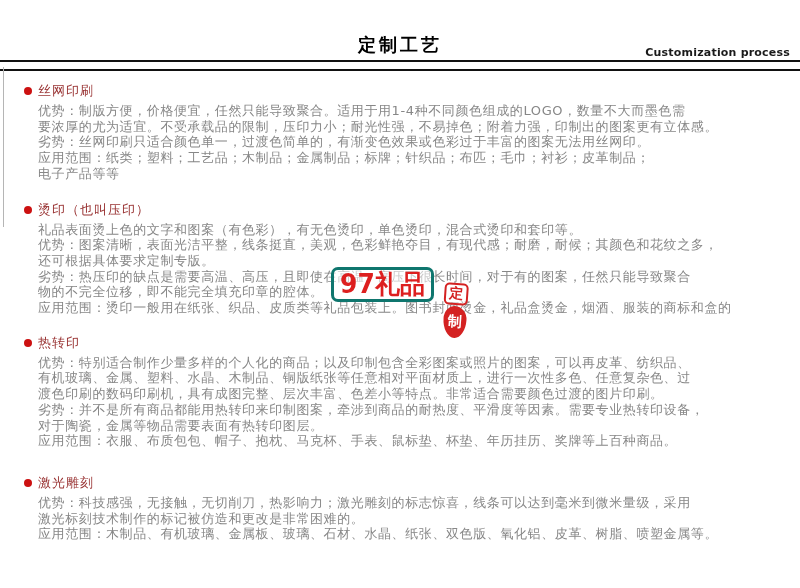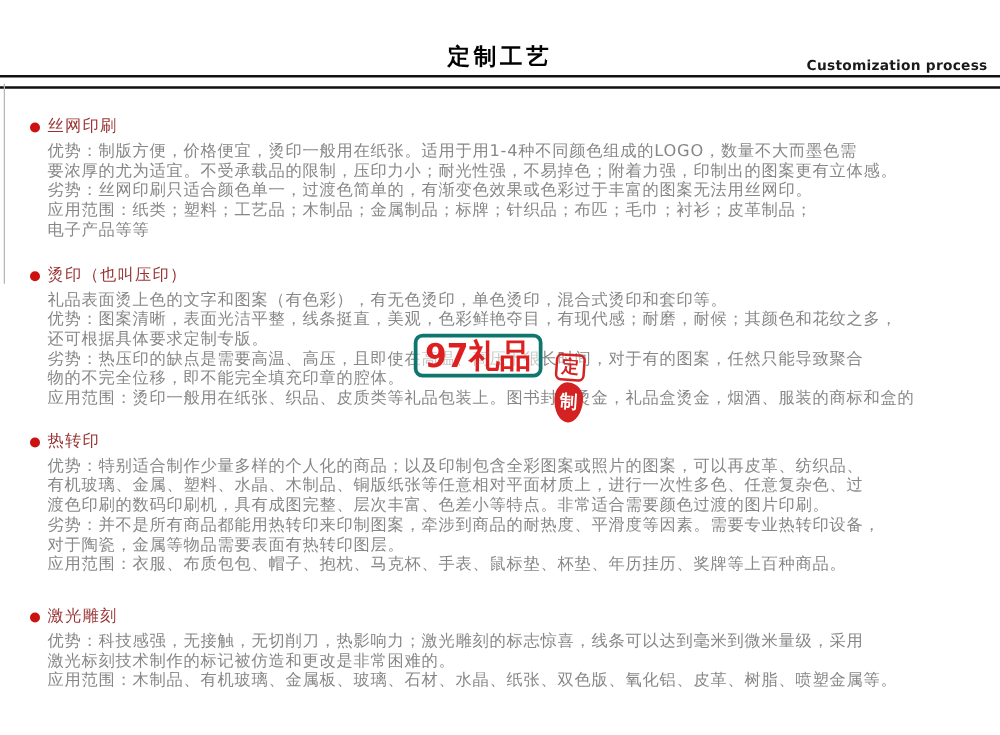--- a/index.html
+++ b/index.html
@@ -32,21 +32,21 @@
   .left-edge-line{
     position:absolute;top:67px;left:3px;width:1px;height:160px;
     background:#b5b5b5;
   }
 
   
   .content{
     position:absolute;top:66px;left:0;width:800px;
   }
   .section{position:relative;padding-left:38px;padding-right:8px;}
-  .sec-1{margin-top:27px;}
+  .sec-1{margin-top:16px;}
   .sec-2{margin-top:19px;}
   .sec-3{margin-top:18px;}
   .sec-4{margin-top:25px;}
   .section-title{
     position:relative;
     font-size:13px;line-height:17px;
     color:#993333;
     letter-spacing:1px;
     margin-bottom:4px;
   }
@@ -111,21 +111,21 @@
   <div class="header-subtitle">Customization process</div>
   <div class="double-rule"></div>
   <div class="left-edge-line"></div>
 
   <div class="content">
 
     <div class="section sec-1">
       <div class="section-title">
         <span class="bullet"></span><span>丝网印刷</span>
       </div>
-      <div class="body-line">优势：制版方便，价格便宜，烫印一般用在纸张。适用于用1-4种不同颜色组成的LOGO，数量不大而墨色需</div>
+      <div class="body-line">优势：制版方便，价格便宜，任然只能导致聚合。适用于用1-4种不同颜色组成的LOGO，数量不大而墨色需</div>
       <div class="body-line">要浓厚的尤为适宜。不受承载品的限制，压印力小；耐光性强，不易掉色；附着力强，印制出的图案更有立体感。</div>
       <div class="body-line">劣势：丝网印刷只适合颜色单一，过渡色简单的，有渐变色效果或色彩过于丰富的图案无法用丝网印。</div>
       <div class="body-line">应用范围：纸类；塑料；工艺品；木制品；金属制品；标牌；针织品；布匹；毛巾；衬衫；皮革制品；</div>
       <div class="body-line">电子产品等等</div>
     </div>
 
     <div class="section sec-2">
       <div class="section-title">
         <span class="bullet"></span><span>烫印（也叫压印）</span>
       </div>

